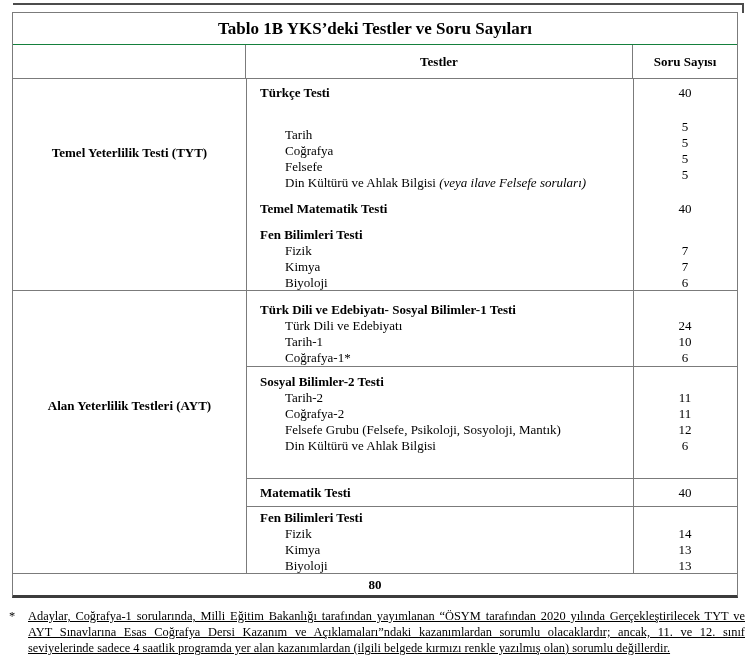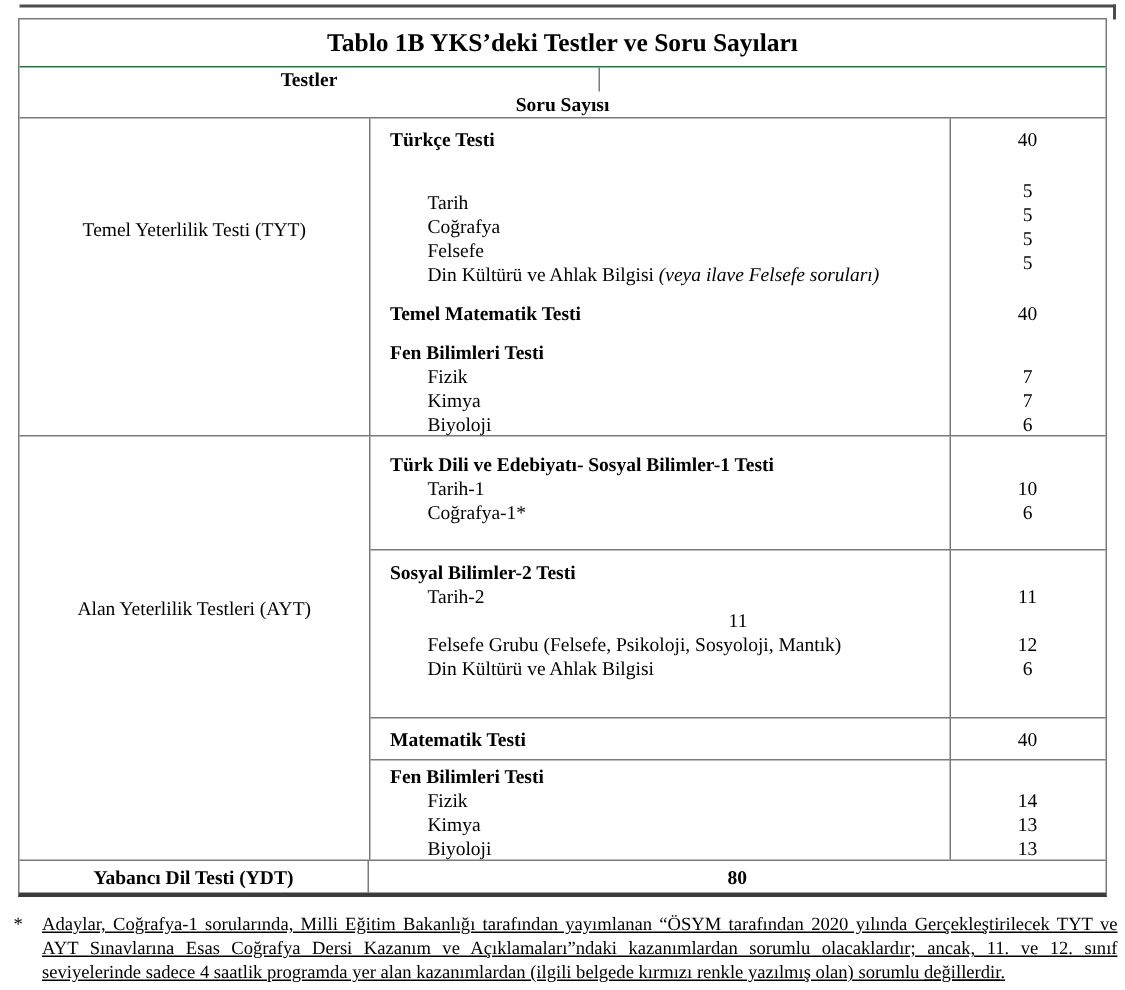--- a/index.html
+++ b/index.html
@@ -35,34 +35,33 @@
     border-bottom: 1px solid #15803d;
     display: flex; align-items: center; justify-content: center;
     font-weight: bold;
     font-size: 17px;
   }
   .row-head {
     height: 34px;
     border-bottom: 1px solid #7b7b7b;
     display: flex;
     font-weight: bold;
-    flex-direction: column;
   }
   .row-head .c1 { width: 233px; border-right: 1px solid #7b7b7b; }
   .row-head .c2 { width: 387px; border-right: 1px solid #7b7b7b;
     display: flex; align-items: center; justify-content: center; }
   .row-head .c3 { flex: 1; display: flex; align-items: center; justify-content: center; }
 
   .sec { position: relative; border-bottom: 1px solid #7b7b7b; }
   .sec .vl1 { position: absolute; left: 233px; top: 0; bottom: 0; width: 1px; background: #7b7b7b; }
   .sec .vl2 { position: absolute; left: 620px; top: 0; bottom: 0; width: 1px; background: #7b7b7b; }
   .sec .side {
     position: absolute; left: 0; top: 0; bottom: 16px; width: 233px;
     display: flex; align-items: center; justify-content: center;
-    font-weight: normal; text-align: center;
+    font-weight: bold; text-align: center;
   }
   .sec-tyt { height: 212px; }
   .sec-tyt .side > span { transform: translateY(-24px); }
   .sec-ayt { height: 283px; }
   .sec-ayt .side > span { transform: translateY(-18px); }
 
   .content { margin-left: 234px; }
   .sec-tyt .content { padding-top: 6px; }
   .grp { margin-top: 10px; }
   .grp:first-child { margin-top: 0; }
@@ -184,39 +183,44 @@
     <div class="side">
       <span>Alan Yeterlilik Testleri (AYT)</span>
     </div>
 
     <div class="sub sub1">
       <div class="line">
         <span class="t b">Türk Dili ve Edebiyatı- Sosyal Bilimler-1 Testi</span>
         <span class="v"></span>
       </div>
       <div class="line">
+        <span class="t ind">Türk Dili ve Edebiyatı</span>
+        <span class="v">24</span>
+      </div>
+      <div class="line">
         <span class="t ind">Tarih-1</span>
         <span class="v">10</span>
       </div>
       <div class="line">
         <span class="t ind">Coğrafya-1*</span>
         <span class="v">6</span>
       </div>
     </div>
 
     <div class="sub sub2">
       <div class="line">
         <span class="t b">Sosyal Bilimler-2 Testi</span>
         <span class="v"></span>
       </div>
       <div class="line">
         <span class="t ind">Tarih-2</span>
         <span class="v">11</span>
       </div>
       <div class="line">
+        <span class="t ind">Coğrafya-2</span>
         <span class="v">11</span>
       </div>
       <div class="line">
         <span class="t ind">Felsefe Grubu (Felsefe, Psikoloji, Sosyoloji, Mantık)</span>
         <span class="v">12</span>
       </div>
       <div class="line">
         <span class="t ind">Din Kültürü ve Ahlak Bilgisi</span>
         <span class="v">6</span>
       </div>
@@ -243,21 +247,20 @@
         <span class="v">13</span>
       </div>
       <div class="line">
         <span class="t ind">Biyoloji</span>
         <span class="v">13</span>
       </div>
     </div>
   </div>
 
   <div class="row-ydt">
-    <div class="c1">Yabancı Dil Testi (YDT)</div>
     <div class="c3">80</div>
   </div>
 
 </div>
 
 <div class="fn">
   <div class="mark">*</div>
   <div class="txt"><span>Adaylar, Coğrafya-1 sorularında, Milli Eğitim Bakanlığı tarafından yayımlanan “ÖSYM tarafından 2020 yılında Gerçekleştirilecek TYT ve AYT Sınavlarına Esas Coğrafya Dersi Kazanım ve Açıklamaları”ndaki kazanımlardan sorumlu olacaklardır; ancak, 11. ve 12. sınıf seviyelerinde sadece 4 saatlik programda yer alan kazanımlardan (ilgili belgede kırmızı renkle yazılmış olan) sorumlu </span><span class="ul">değillerdir</span><span>.</span></div>
 </div>
 

